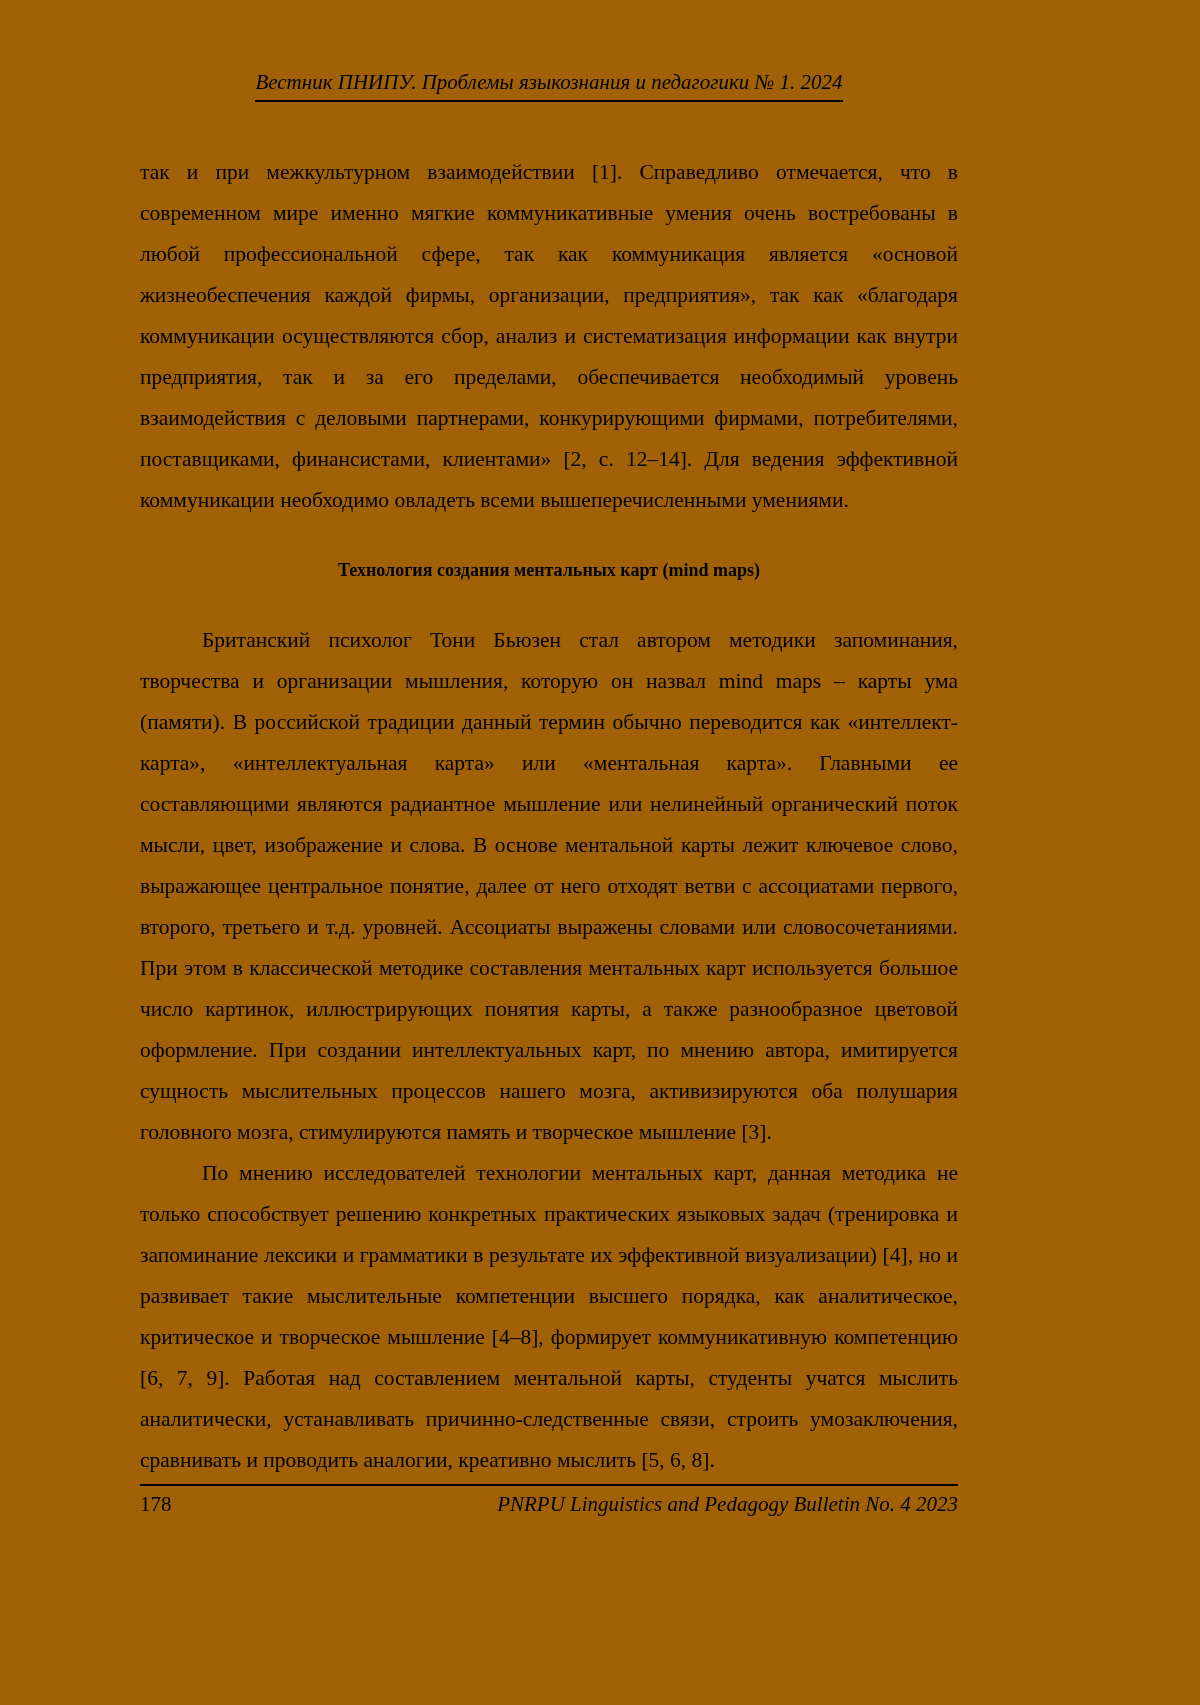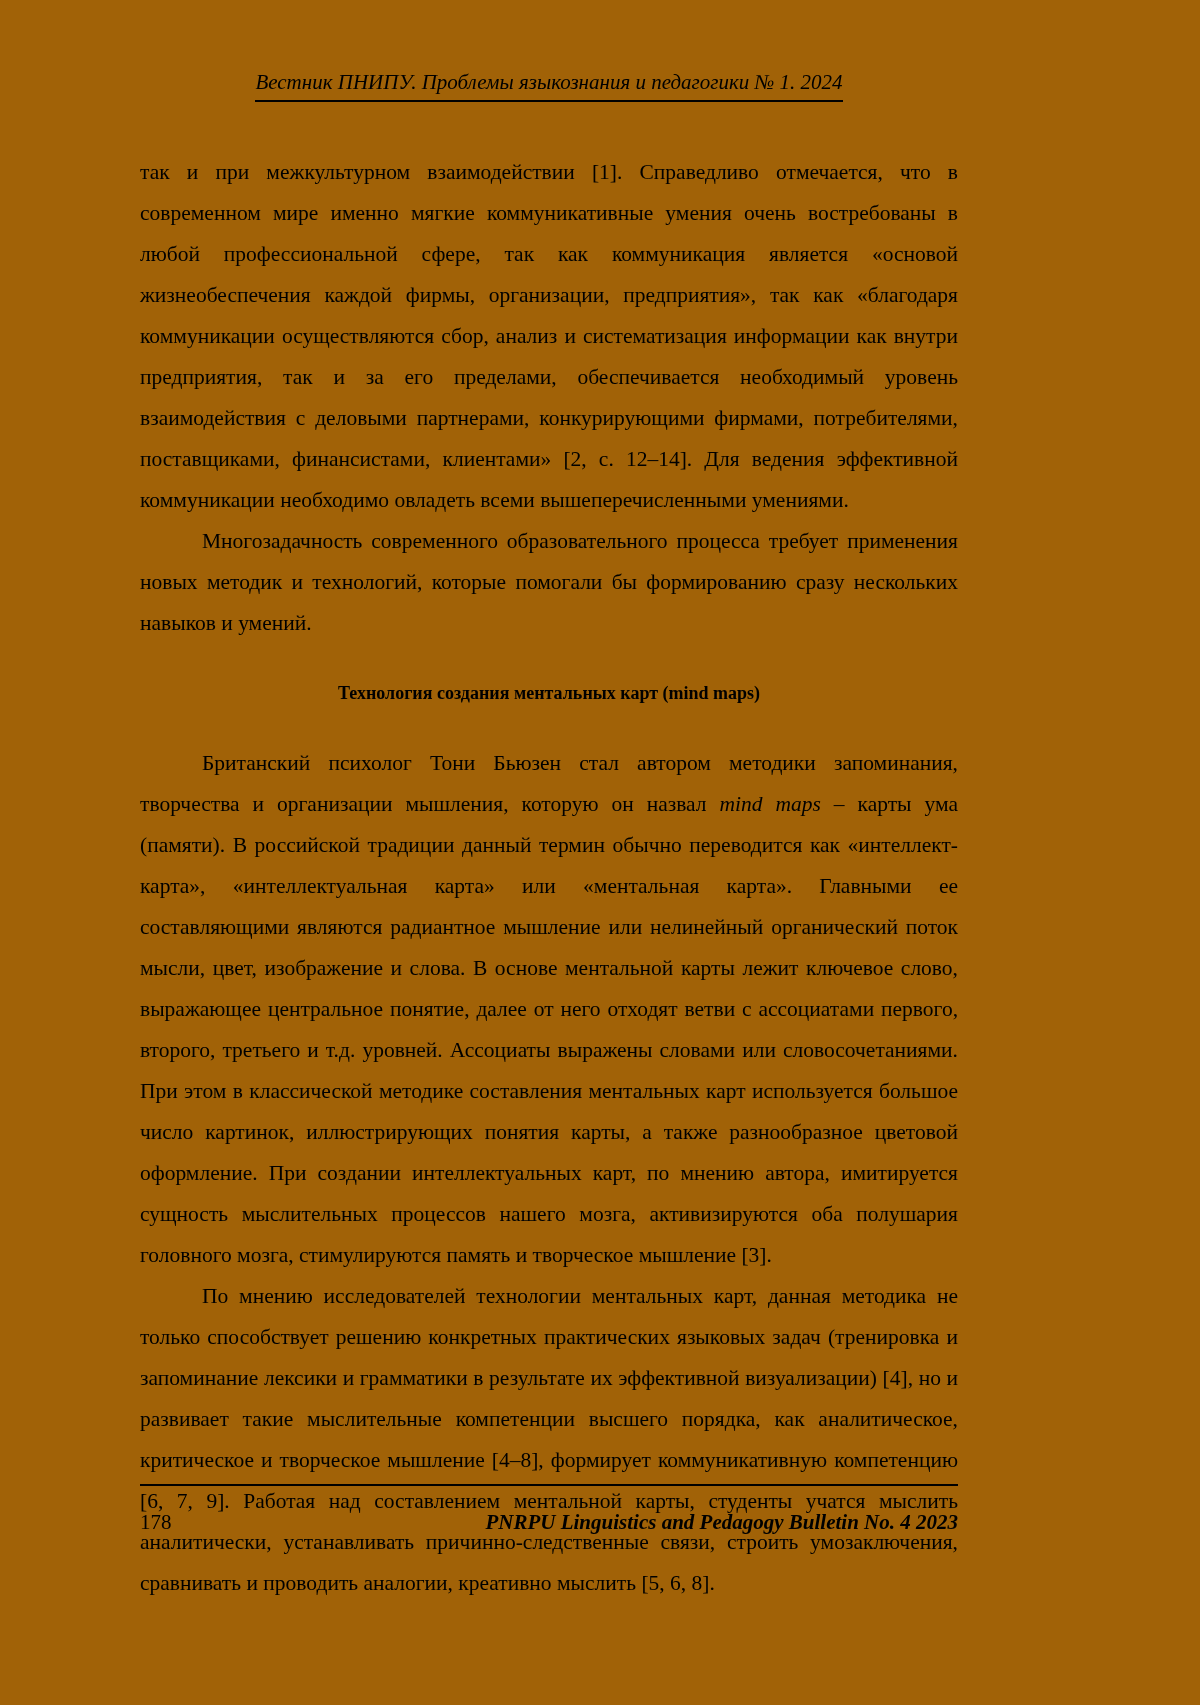--- a/index.html
+++ b/index.html
@@ -48,54 +48,52 @@
     text-indent: 0;
   }
   .content h2.section-heading {
     margin: 29px 0 29px 0;
     font-size: 18px;
     font-weight: bold;
     text-align: center;
     text-indent: 0;
   }
   .italic {
-    font-style: italic;
   }
   .footer {
     position: absolute;
     top: 1484px;
     left: 140px;
     width: 818px;
     border-top: 2px solid #000;
-    padding-top: 24px;
+    padding-top: 6px;
     display: flex;
     justify-content: space-between;
     align-items: baseline;
     font-size: 21px;
   }
   .footer .page-number {
     font-style: normal;
   }
   .footer .journal-en {
     font-style: italic;
-    font-weight: bold;
+    font-weight: normal;
   }
 </style>
 </head>
 <body>
 
 <div class="page">
 
   <div class="header">
     <span class="header-text">Вестник ПНИПУ. Проблемы языкознания и педагогики № 1. 2024</span>
   </div>
 
   <main class="content" id="content">
       <p class="para no-indent"><span>так и при межкультурном взаимодействии [1]. Справедливо отмечается, что в современном мире именно мягкие коммуникативные умения очень востребованы в любой профессиональной сфере, так как коммуникация является «основой жизнеобеспечения каждой фирмы, организации, предприятия», так как «благодаря коммуникации осуществляются сбор, анализ и систематизация информации как внутри предприятия, так и за его пределами, обеспечивается необходимый уровень взаимодействия с деловыми партнерами, конкурирующими фирмами, потребителями, поставщиками, финансистами, клиентами» [2, с. 12–14]. Для ведения эффективной коммуникации необходимо овладеть всеми вышеперечисленными умениями.</span></p>
-      <p class="para"><span>Многозадачность современного образовательного процесса требует применения новых методик и технологий, которые помогали бы формированию сразу нескольких навыков и умений.</span></p>
       <h2 class="section-heading"><span>Технология создания ментальных карт (mind maps)</span></h2>
       <p class="para"><span>Британский психолог Тони Бьюзен стал автором методики запоминания, творчества и организации мышления, которую он назвал </span><span class="italic">mind maps</span><span> – карты ума (памяти). В российской традиции данный термин обычно переводится как «интеллект-карта», «интеллектуальная карта» или «ментальная карта». Главными ее составляющими являются радиантное мышление или нелинейный органический поток мысли, цвет, изображение и слова. В основе ментальной карты лежит ключевое слово, выражающее центральное понятие, далее от него отходят ветви с ассоциатами первого, второго, третьего и т.д. уровней. Ассоциаты выражены словами или словосочетаниями. При этом в классической методике составления ментальных карт используется большое число картинок, иллюстрирующих понятия карты, а также разнообразное цветовой оформление. При создании интеллектуальных карт, по мнению автора, имитируется сущность мыслительных процессов нашего мозга, активизируются оба полушария головного мозга, стимулируются память и творческое мышление [3].</span></p>
       <p class="para"><span>По мнению исследователей технологии ментальных карт, данная методика не только способствует решению конкретных практических языковых задач (тренировка и запоминание лексики и грамматики в результате их эффективной визуализации) [4], но и развивает такие мыслительные компетенции высшего порядка, как аналитическое, критическое и творческое мышление [4–8], формирует коммуникативную компетенцию [6, 7, 9]. Работая над составлением ментальной карты, студенты учатся мыслить аналитически, устанавливать причинно-следственные связи, строить умозаключения, сравнивать и проводить аналогии, креативно мыслить [5, 6, 8].</span></p>
     </main>
 
   <div class="footer">
     <span class="page-number">178</span>
     <span class="journal-en">PNRPU Linguistics and Pedagogy Bulletin No. 4 2023</span>
   </div>
 

